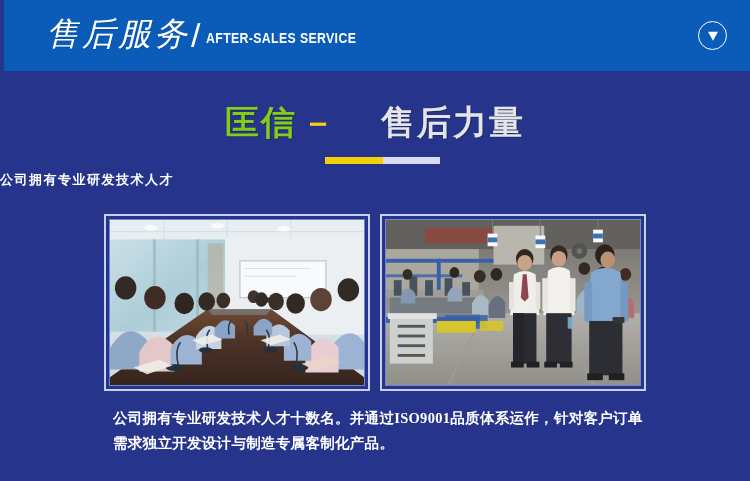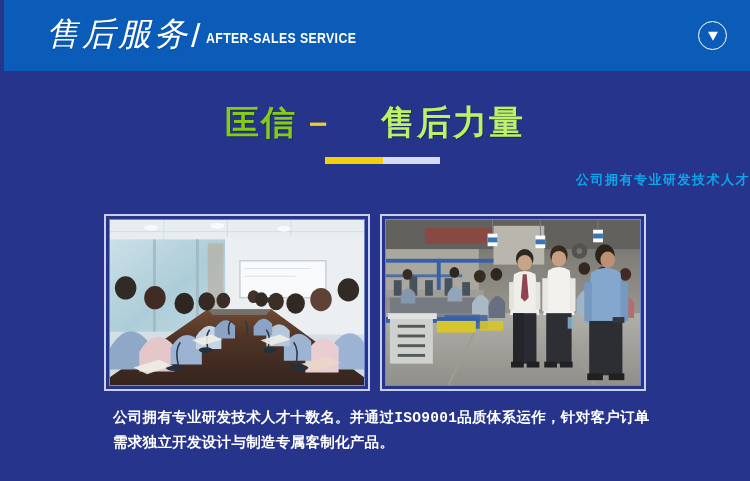--- a/index.html
+++ b/index.html
@@ -111,21 +111,21 @@
   }
   .title-brand {
     color: #84cc16;
     text-shadow: 1px 1px 0 rgba(0,0,0,0.25);
   }
   .title-dash {
     color: #f4cf1b;
     padding: 0 4px;
   }
   .title-accent {
-    color: #bef264;
+    color: #e5e5e5;
     text-shadow: 1px 1px 0 rgba(0,0,0,0.22);
     margin-left: 40px;
   }
 
   
   .divider {
     position: absolute;
     left: 325px;
     top: 86px;
     width: 115px;
@@ -142,25 +142,25 @@
     height: 100%;
     background: #d7dcf2;
   }
 
   
   .subtitle {
     position: absolute;
     left: 0;
     top: 100px;
     width: 750px;
-    text-align: right;
+    text-align: left;
     font-size: 13px;
     font-weight: 700;
     letter-spacing: 1.5px;
-    color: #0ea5e9;
+    color: #ffffff;
     font-family: "DejaVu Sans", "Liberation Sans", sans-serif;
   }
 
   
   .photo-row {
     position: absolute;
     left: 104px;
     top: 143px;
     width: 542px;
     height: 177px;
@@ -196,21 +196,21 @@
   .paragraph {
     position: absolute;
     left: 113px;
     top: 335px;
     width: 540px;
     font-size: 14.5px;
     font-weight: 700;
     line-height: 25px;
     color: #ffffff;
     letter-spacing: 0.3px;
-    font-family: Liberation Mono, monospace;
+    font-family: Liberation Serif, serif;
   }
 </style>
 </head>
 <body>
 
 <div id="page">
 
   <div class="header-bar">
     <div class="header-title-wrap">
       <span class="header-cn">售后服务</span>

